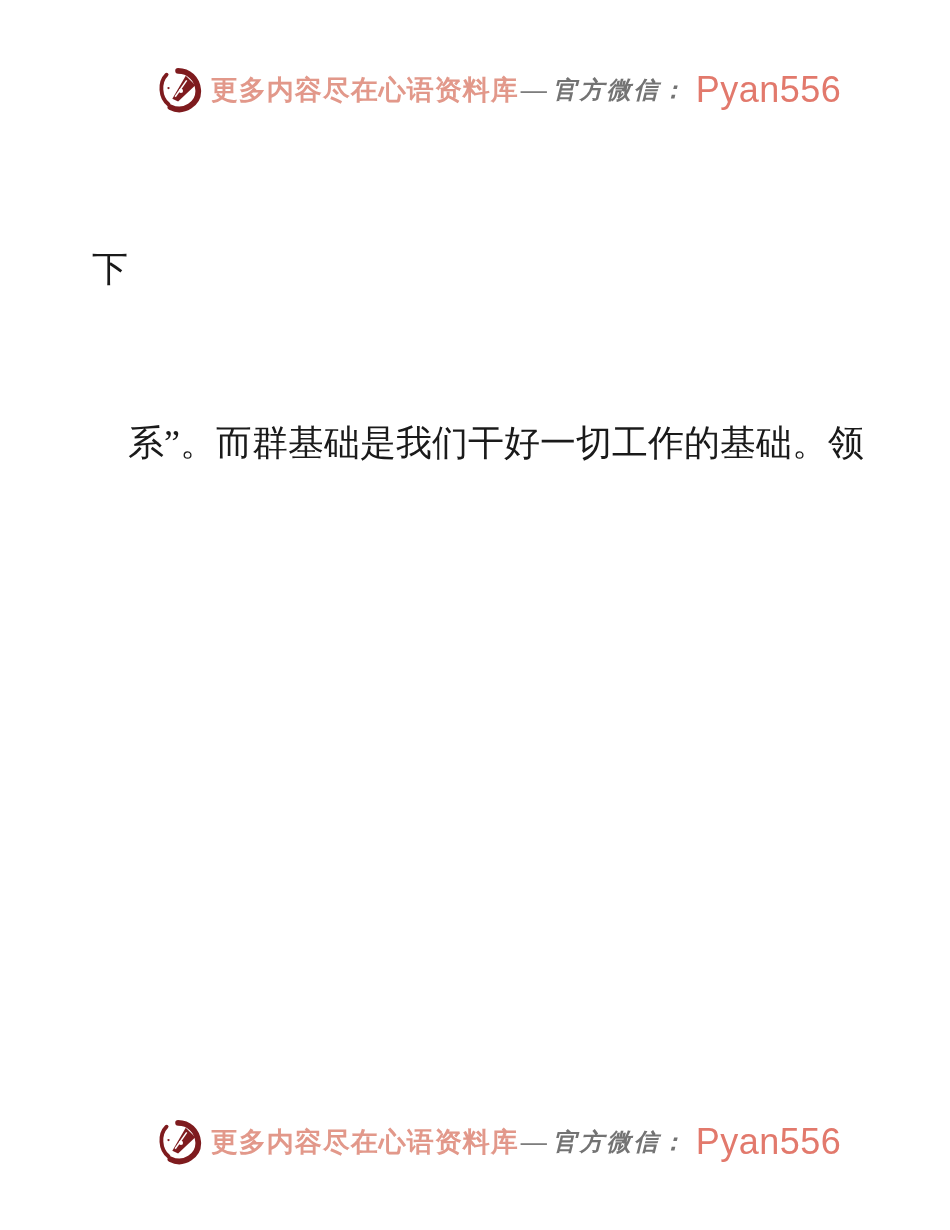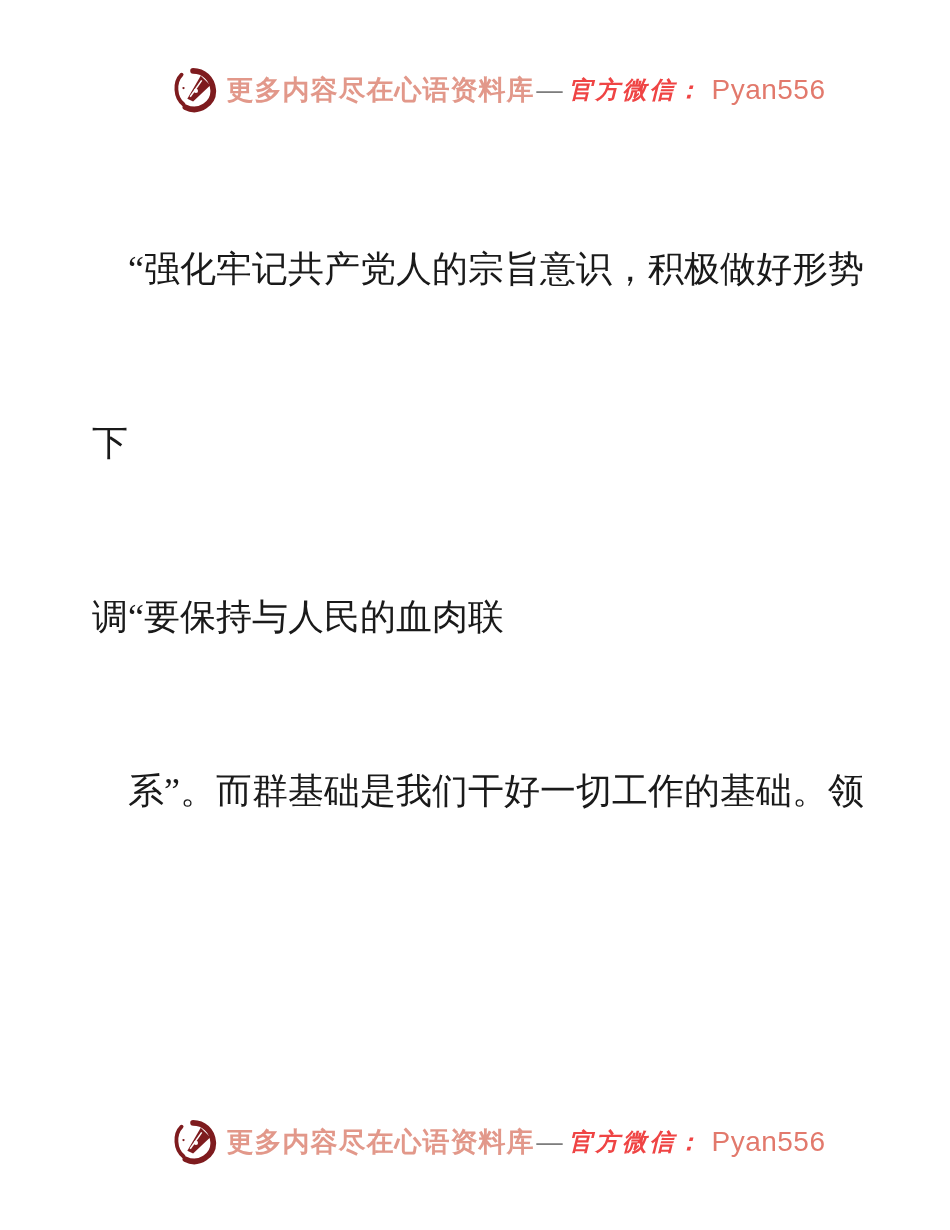--- a/index.html
+++ b/index.html
@@ -21,29 +21,29 @@
   .watermark.footer { top:1116px; height:52px; }
   .wm-logo { width:46px; height:48px; flex:0 0 auto; display:block; }
   .wm-main {
     color:#e2988a;
     font-size:27px;
     font-weight:bold;
     letter-spacing:1px;
   }
   .wm-dash { color:#7d7d7d; font-size:26px; font-weight:bold; margin-left:-6px; margin-right:-2px; }
   .wm-label {
-    color:#ef4444;
+    color:#737373;
     font-size:24px;
     font-style:italic;
     font-weight:bold;
     letter-spacing:3px;
   }
   .wm-id {
     color:#e2796c;
-    font-size:28px;
+    font-size:36px;
     font-family:"Liberation Sans", sans-serif;
     letter-spacing:0.5px;
   }
   .doc-body {
     position:absolute;
     top:124px; left:92px; right:86px;
     color:#1a1a1a;
     font-size:36px;
     line-height:58px;
     white-space:pre-wrap;
@@ -67,23 +67,21 @@
       <circle cx="12" cy="22" r="1.2" fill="#7e1b1e"></circle>
       <circle cx="36" cy="38" r="1.2" fill="#7e1b1e"></circle>
     </svg>
     <span class="wm-main">更多内容尽在心语资料库</span>
     <span class="wm-dash">—</span>
     <span class="wm-label">官方微信：</span>
     <span class="wm-id">Pyan556</span>
   </div>
 
   <div class="doc-body">
-    <div class="line">　“强化牢记共产党人的宗旨意识，积极做好形势</div>
     <div class="line">下</div>
-    <div class="line">调“要保持与人民的血肉联</div>
     <div class="line">　系”。而群基础是我们干好一切工作的基础。领</div>
     
     
     
     
     
     
     
     
     

